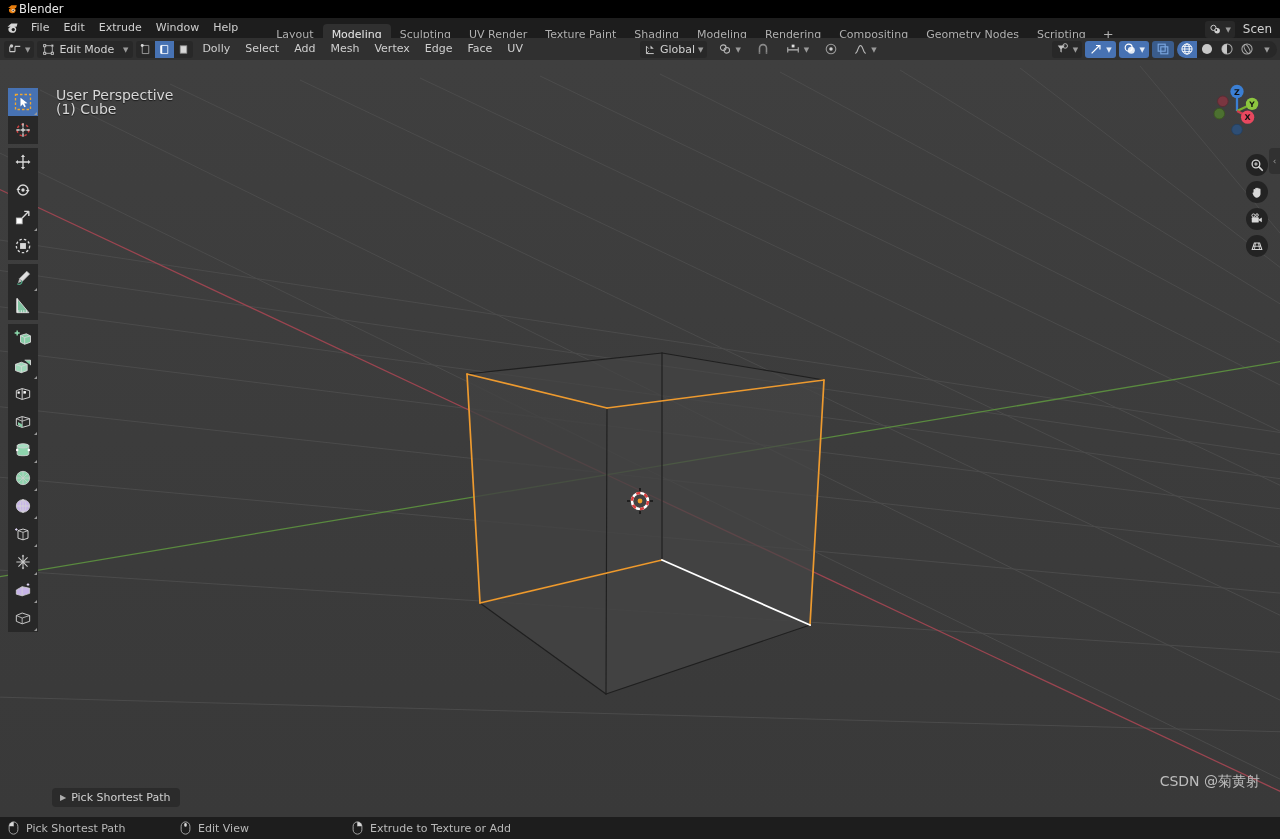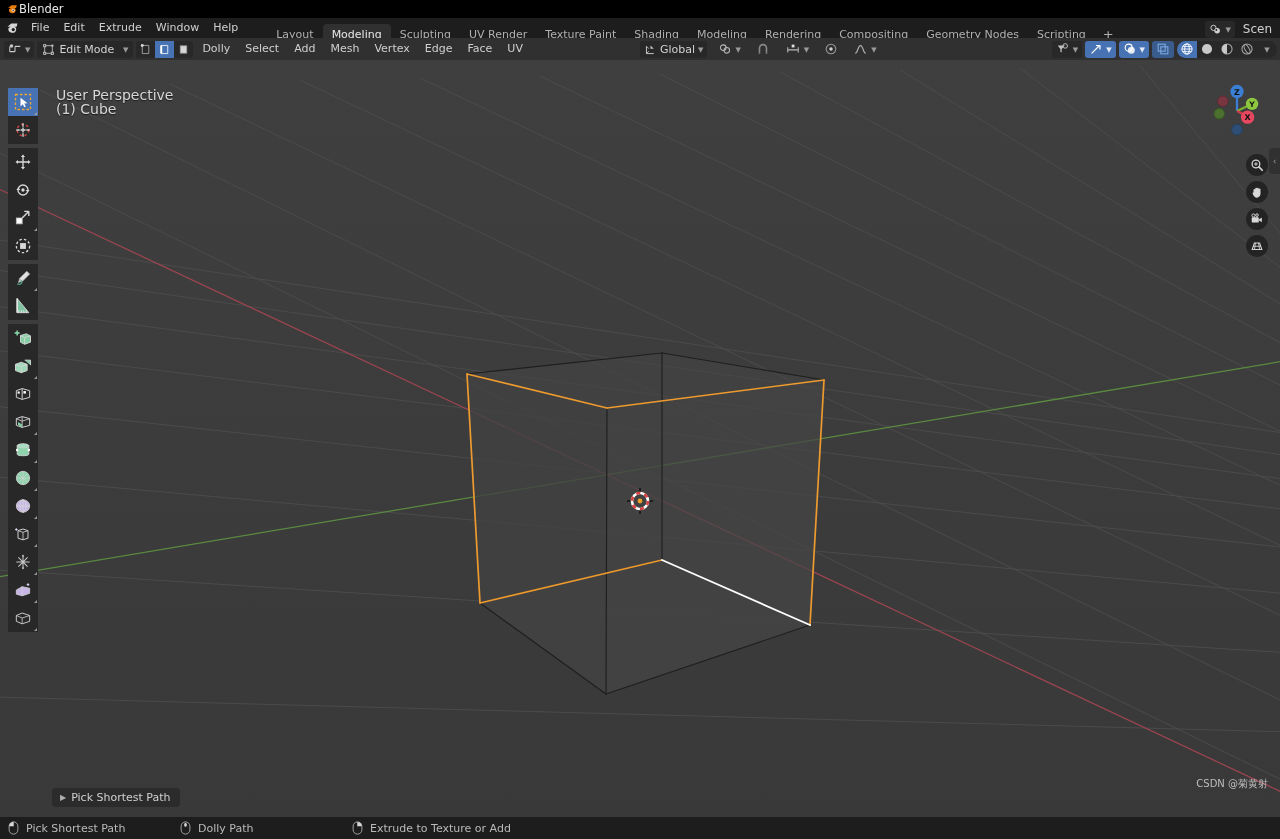--- a/index.html
+++ b/index.html
@@ -151,21 +151,21 @@
   
   #op-panel {
     position:absolute; left:52px; bottom:10px; min-width:128px; height:19px;
     background:#2b2b2b; border-radius:4px; display:flex; align-items:center; gap:5px;
     padding:0 8px; font-size:11px; color:#d0d0d0; cursor:default; z-index:5;
   }
   #op-panel .tri { font-size:8px; color:#aeaeae; }
 
   
   #watermark {
-    position:absolute; right:12px; bottom:26px; font-size:10px; color:#c8c8c8;
+    position:absolute; right:20px; bottom:26px; font-size:14px; color:#c8c8c8;
     opacity:.92; z-index:6; pointer-events:none;
     font-family:"DejaVu Sans", sans-serif;
   }
 
   
   #statusbar {
     position:absolute; left:0; bottom:0; width:1280px; height:22px; background:#1d1d1d;
     display:flex; align-items:center; gap:0; padding-left:8px; font-size:11px; color:#b9b9b9;
   }
   .status-item { display:flex; align-items:center; gap:7px; }
@@ -728,21 +728,21 @@
       <path d="M1 6 L1 6 A5 5 0 0 1 6 1 L6 6 Z" fill="#d8d8d8"></path>
       <path d="M6 1 L6 6" stroke="#a8a8a8" stroke-width="1"></path>
     </svg>
     <span>Pick Shortest Path</span>
   </div>
   <div class="status-item" style="width: 172px;">
     <svg class="mouse-ico" width="11" height="14" viewBox="0 0 12 16">
       <rect x="1" y="1" width="10" height="14" rx="5" fill="none" stroke="#a8a8a8" stroke-width="1.1"></rect>
       <rect x="4.6" y="2.2" width="2.8" height="4.4" rx="1.4" fill="#d8d8d8"></rect>
     </svg>
-    <span>Dolly Path</span>
+    <span>Edit View</span>
   </div>
   <div class="status-item">
     <svg class="mouse-ico" width="11" height="14" viewBox="0 0 12 16">
       <rect x="1" y="1" width="10" height="14" rx="5" fill="none" stroke="#a8a8a8" stroke-width="1.1"></rect>
       <path d="M11 6 A5 5 0 0 0 6 1 L6 6 Z" fill="#d8d8d8"></path>
       <path d="M6 1 L6 6" stroke="#a8a8a8" stroke-width="1"></path>
     </svg>
     <span>Extrude to Texture or Add</span>
   </div>
 </div>

